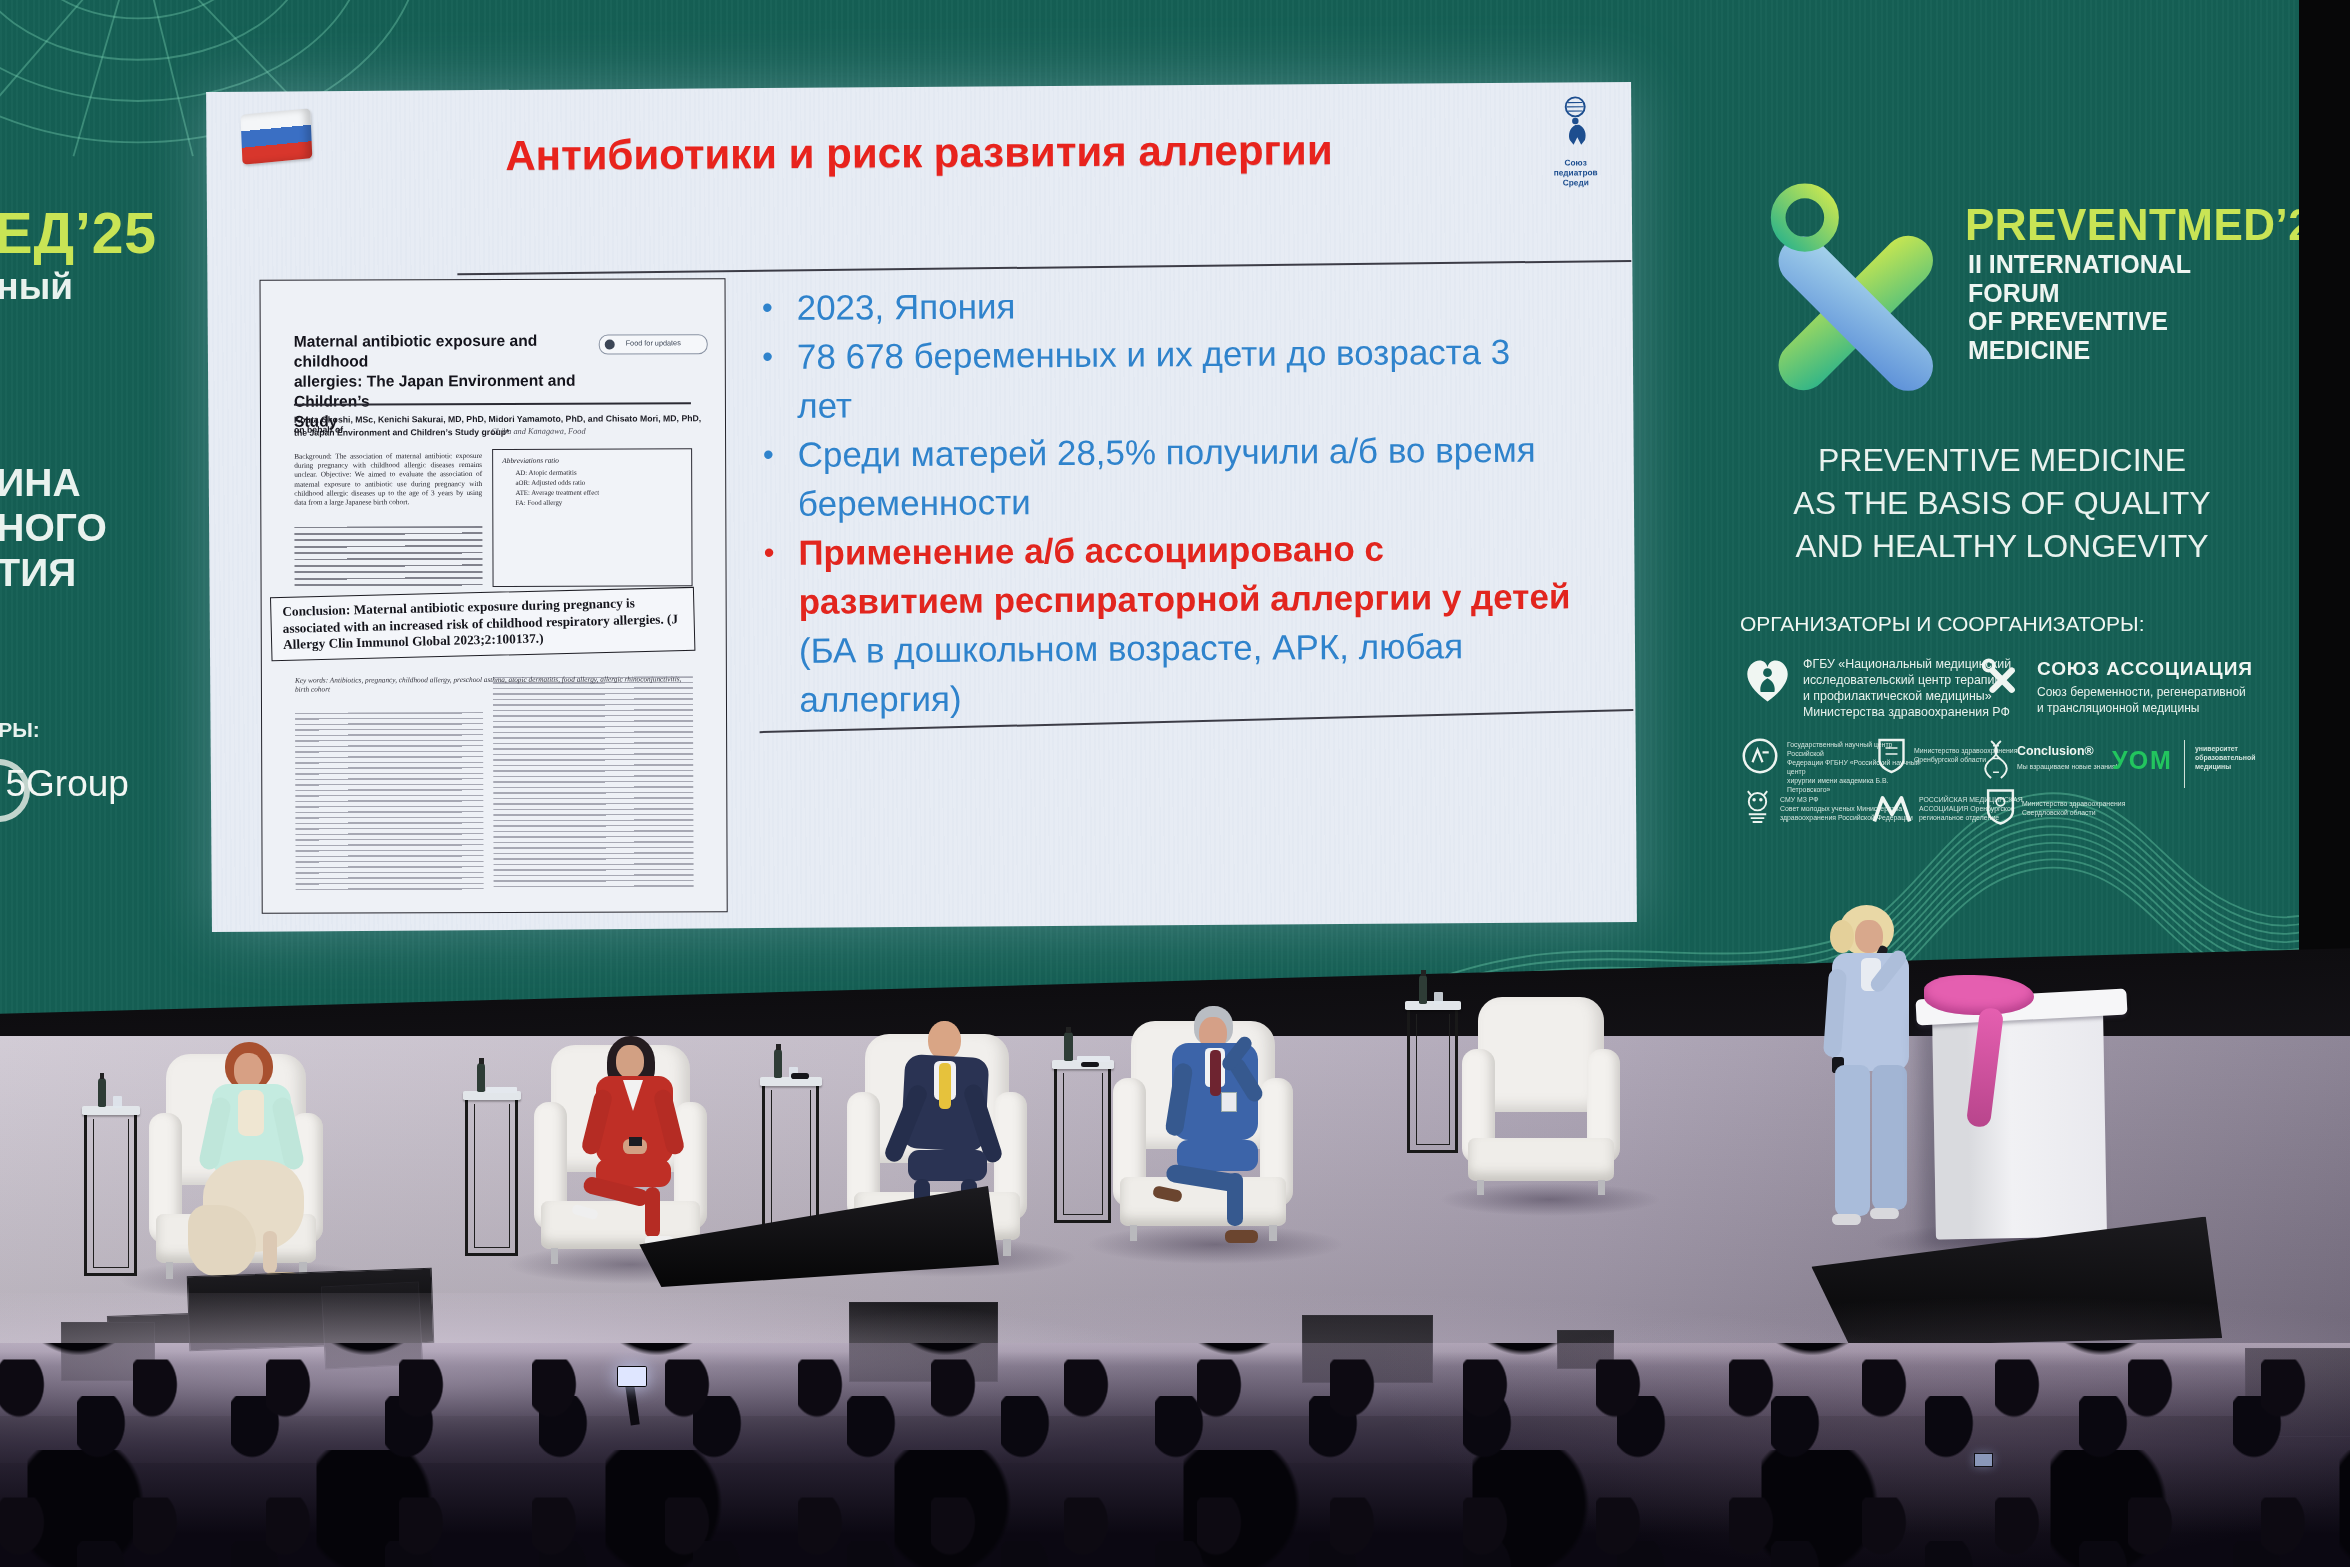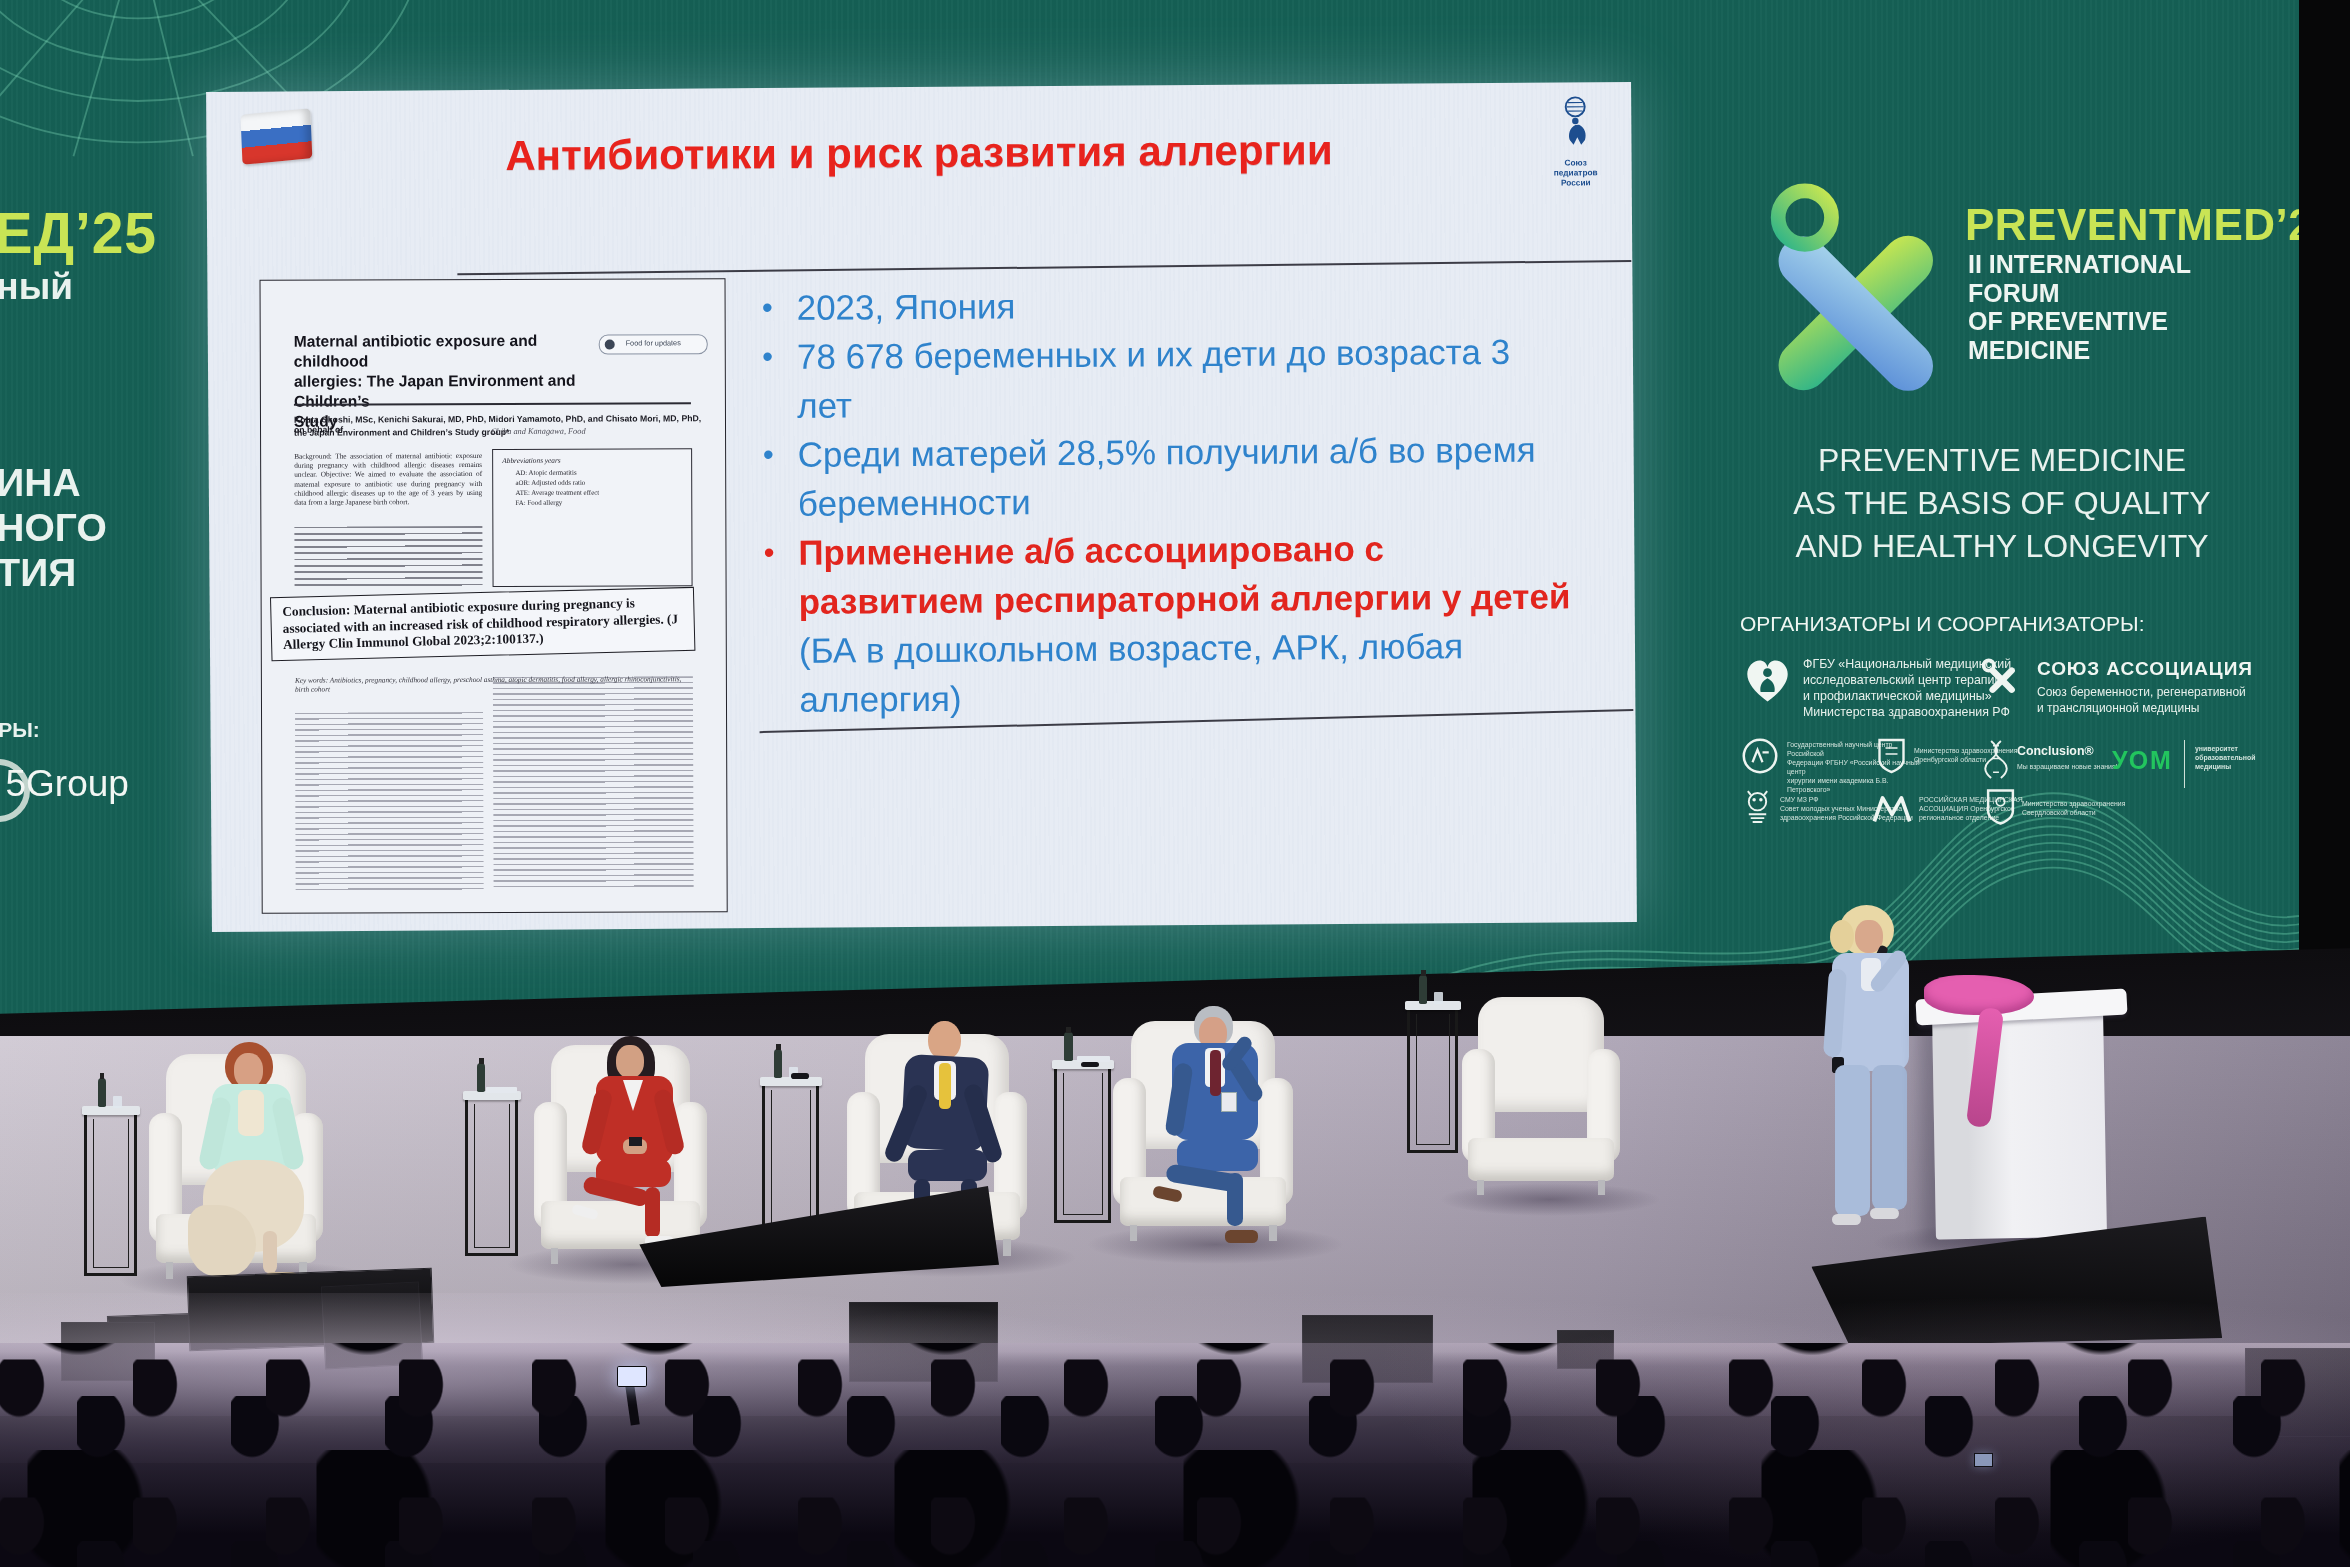--- a/index.html
+++ b/index.html
@@ -307,21 +307,21 @@
 
     <div class="a" id="emblem">
       <svg width="40" height="57" viewBox="0 0 40 60" style="display:inline-block;">
         <circle cx="20" cy="12" r="10" fill="none" stroke="#1d4e8f" stroke-width="2"></circle>
         <path d="M11 12 h18 M12.5 7.5 h15 M12.5 16.5 h15" stroke="#1d4e8f" stroke-width="1.2" fill="none"></path>
         <circle cx="20" cy="27" r="3.4" fill="#1d4e8f"></circle>
         <path d="M20 31 c-6 3 -8 10 -6 16 l4 5 4 -8 4 8 4 -5 c2 -6 0 -13 -6 -16 z" fill="#1d4e8f"></path>
       </svg>
       <div class="pre" id="emblem-label">Союз
 педиатров
-России</div>
+Среди</div>
     </div>
 
     <div class="a rule" id="rule1"></div>
     <div class="a rule" id="rule2"></div>
 
     <ul class="a" id="bullets">
       <li class="b-blue pre">2023, Япония</li>
       <li class="b-blue pre">78 678 беременных и их дети до возраста 3
 лет</li>
       <li class="b-blue pre">Среди матерей 28,5% получили а/б во время
@@ -339,21 +339,21 @@
       <div class="a pre" id="p-title">Maternal antibiotic exposure and childhood
 allergies: The Japan Environment and Children’s
 Study</div>
       <div class="a" id="p-hr"></div>
       <div class="a" id="p-auth1">Kouta Okoshi, MSc, Kenichi Sakurai, MD, PhD, Midori Yamamoto, PhD, and Chisato Mori, MD, PhD, on behalf of</div>
       <div class="a" id="p-auth2">the Japan Environment and Children’s Study group*</div>
       <div class="a" id="p-loc">Chiba and Kanagawa, Food</div>
       <div class="a" id="p-abstract">Background: The association of maternal antibiotic exposure during pregnancy with childhood allergic diseases remains unclear. Objective: We aimed to evaluate the association of maternal exposure to antibiotic use during pregnancy with childhood allergic diseases up to the age of 3 years by using data from a large Japanese birth cohort.</div>
       <div class="a stripes" style="left:33px;top:246px;width:188px;height:61px;"></div>
       <div class="a" id="p-abbrev">
-        <div id="p-abbrev-h">Abbreviations years</div>
+        <div id="p-abbrev-h">Abbreviations ratio</div>
         <div class="pre" id="p-abbrev-list">AD: Atopic dermatitis
 aOR: Adjusted odds ratio
 ATE: Average treatment effect
 FA: Food allergy</div>
       </div>
       <div class="a" id="p-conclusion">Conclusion: Maternal antibiotic exposure during pregnancy is associated with an increased risk of childhood respiratory allergies. (J Allergy Clin Immunol Global 2023;2:100137.)</div>
       <div class="a" id="p-keywords">Key words: Antibiotics, pregnancy, childhood allergy, preschool asthma, atopic dermatitis, food allergy, allergic rhinoconjunctivitis, birth cohort</div>
       <div class="a stripes-light" style="left:33px;top:432px;width:188px;height:179px;"></div>
       <div class="a stripes-light" style="left:231px;top:397px;width:200px;height:214px;"></div>
     </div>

